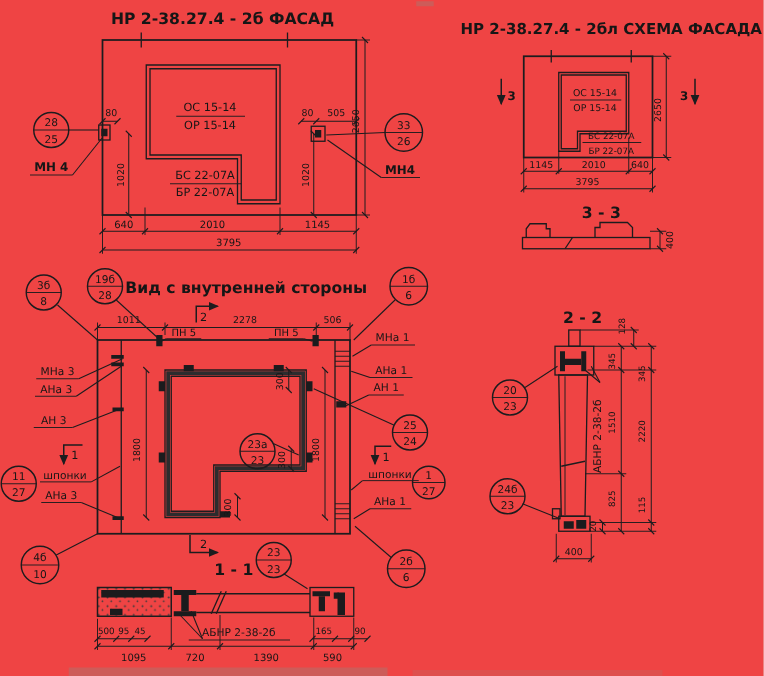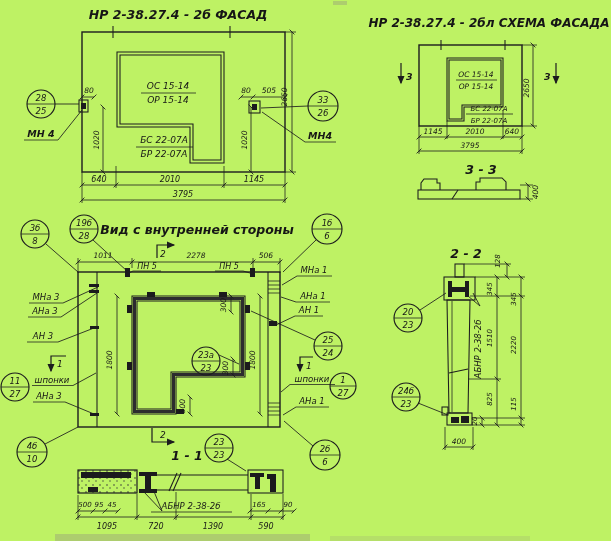--- a/index.html
+++ b/index.html
@@ -1,16 +1,16 @@
 <!DOCTYPE html>
 <html><head>
 <meta charset="utf-8">
 <style>
   html,body{margin:0;padding:0;background:#e8e6e0;}
-  .sheet{position:relative;width:611px;height:541px;background:#bef264;overflow:hidden;font-style:italic;}
+  .sheet{position:relative;width:611px;height:541px;background:#ef4444;overflow:hidden;}
   svg{position:absolute;left:0;top:0;}
   text{fill:#161616;font-family:"DejaVu Sans",sans-serif;}
   .mid{text-anchor:middle;}
   .t7{font-size:7px;} .t75{font-size:7.5px;} .t8{font-size:8px;} .t85{font-size:8.5px;}
   .t9{font-size:9px;} .tb{font-size:9.5px;font-weight:bold;}
   .tt{font-size:12px;font-weight:bold;} .ts{font-size:12.5px;font-weight:bold;}
   .ln{fill:none;stroke:#1c1c1e;stroke-width:1.4;}
   .lt{fill:none;stroke:#1c1c1e;stroke-width:1.05;}
   .thick{fill:none;stroke:#2c2c2e;stroke-width:3;}
   .dim{fill:none;stroke:#1c1c1e;stroke-width:.8;marker-start:url(#tk);marker-mid:url(#tk);marker-end:url(#tk);}

